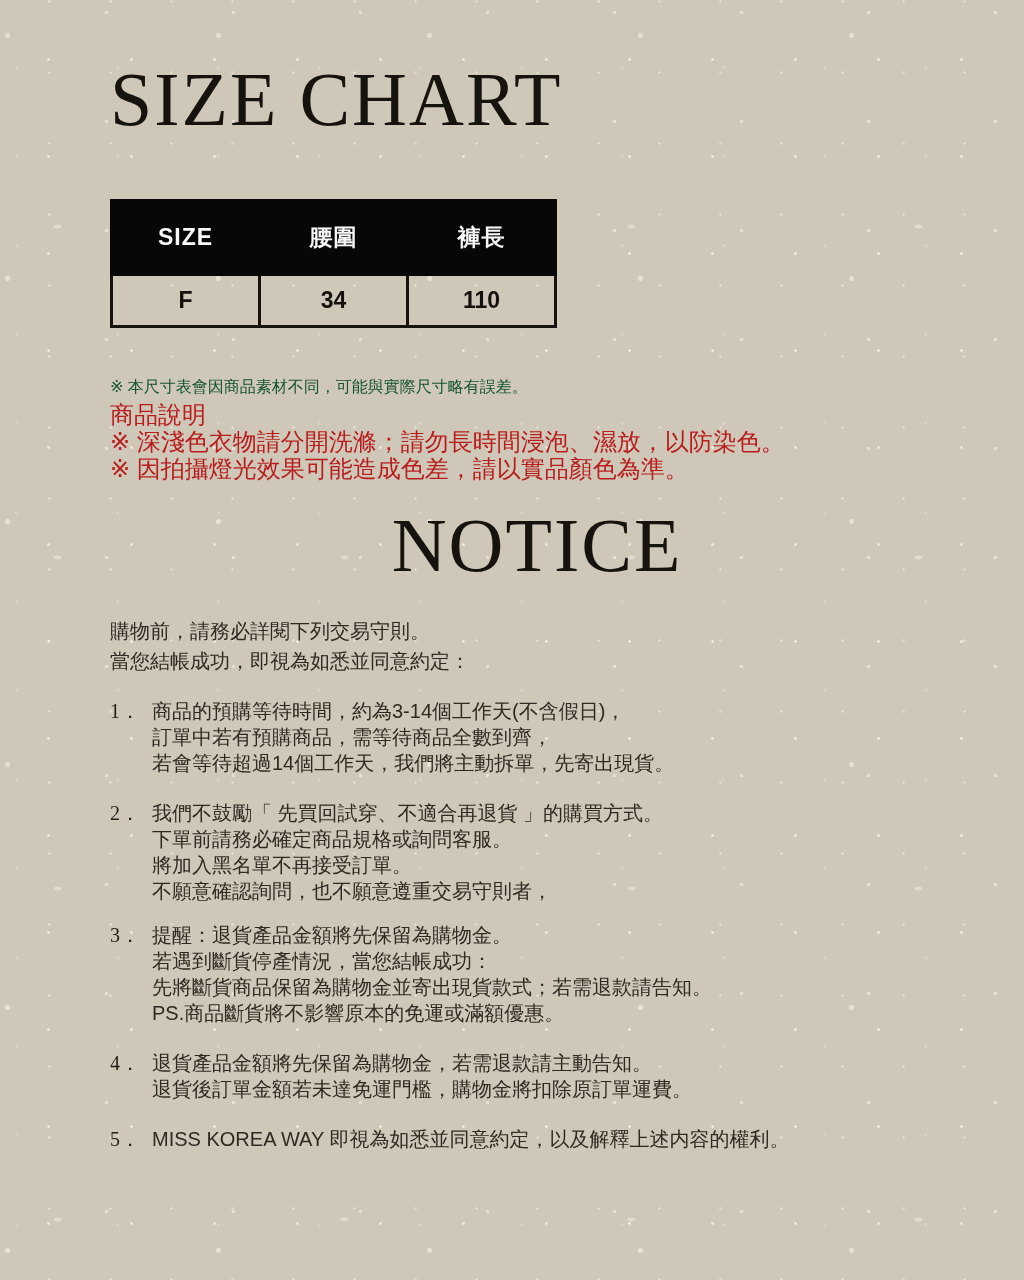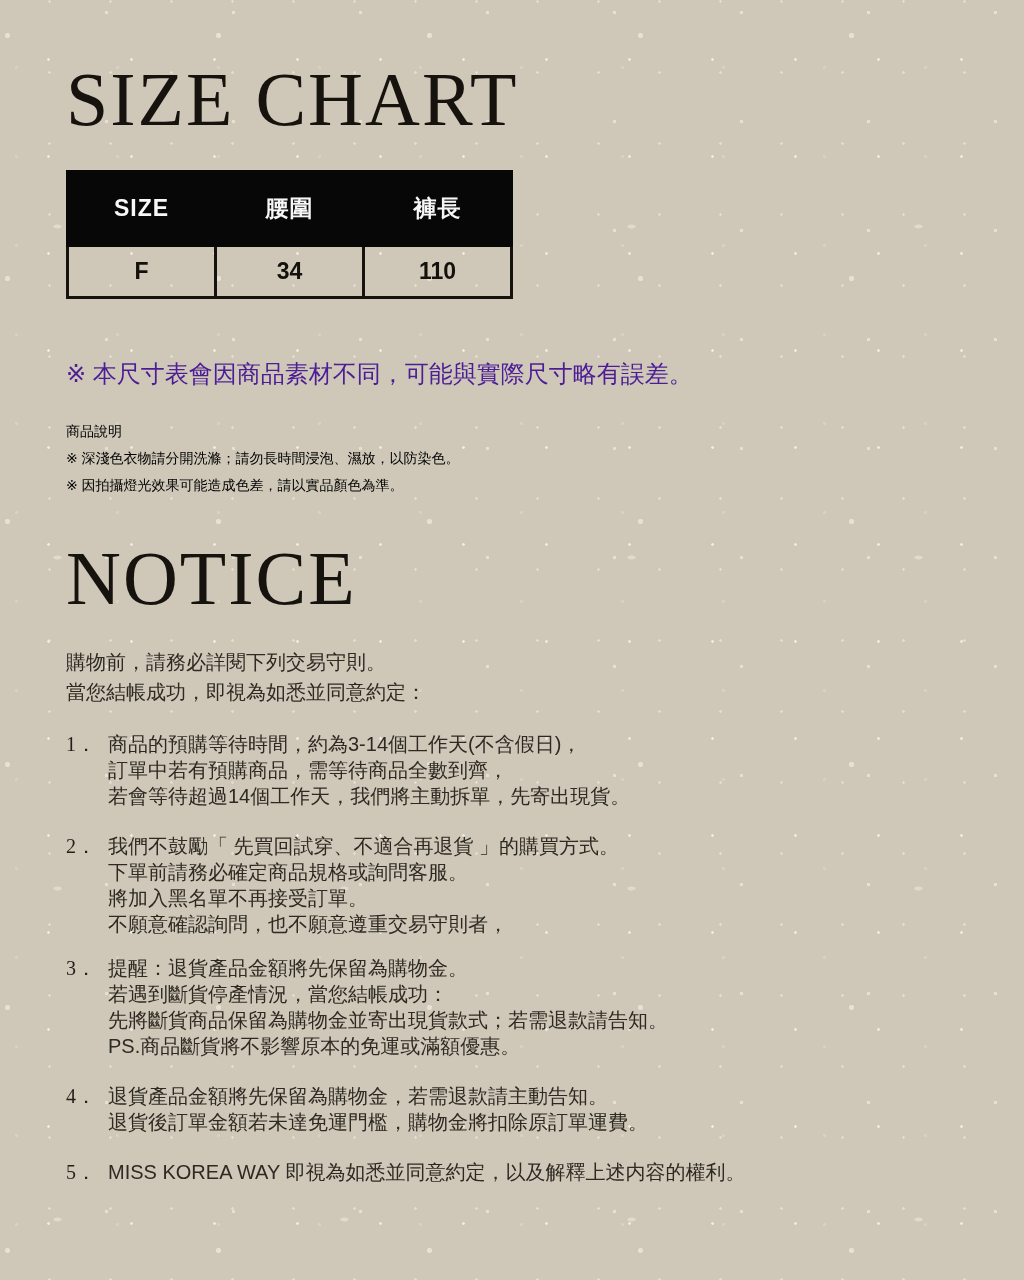--- a/index.html
+++ b/index.html
@@ -20,38 +20,38 @@
     background-image:
       radial-gradient(circle, rgba(246,241,230,0.85) 0 1px, transparent 1.6px),
       radial-gradient(circle, rgba(240,234,221,0.7) 0 1.4px, transparent 2px),
       radial-gradient(circle, rgba(236,230,216,0.75) 0 1px, transparent 1.5px),
       radial-gradient(circle, rgba(250,246,236,0.55) 0 2.2px, transparent 3px),
       radial-gradient(ellipse 6px 3px, rgba(241,236,224,0.5) 0 60%, transparent 75%),
       radial-gradient(circle, rgba(226,219,204,0.55) 0 1.2px, transparent 1.8px);
     background-size: 83px 97px, 127px 109px, 61px 71px, 211px 243px, 287px 331px, 101px 89px;
     background-position: 7px 11px, 43px 67px, 19px 37px, 113px 157px, 201px 61px, 67px 23px;
   }
-  .inner { position:relative; padding-left:66px; padding-right:60px; }
+  .inner { position:relative; padding-left:110px; padding-right:60px; }
 
   .big-title {
     font-family:"Liberation Serif","DejaVu Serif",serif;
     font-weight:400;
     font-size:76px;
     line-height:1.15;
     letter-spacing:2px;
     color:#16130e;
     margin:0;
   }
   .title-size-chart { padding-top:56px; }
-  .title-notice { margin-top:36px; }
+  .title-notice { margin-top:20px;text-align:center; }
 
   table.size-table {
     border-collapse:collapse;
     width:447px;
-    margin-top:27px;
+    margin-top:56px;
     table-layout:fixed;
     text-align:center;
   }
   table.size-table th {
     background:#070707;
     color:#f7f7f7;
     border:3px solid #070707;
     height:69px;
     font-size:23px;
     font-weight:bold;
@@ -59,25 +59,25 @@
   }
   table.size-table td {
     border:3px solid #16130e;
     height:47px;
     font-size:23px;
     font-weight:bold;
     color:#14110c;
     background:transparent;
   }
 
-  .note-block { margin-top:60px; font-size:24px; line-height:29px; color:#4c1d95; }
+  .note-block { margin-top:44px; font-size:16px; line-height:29px; color:#14532d; }
   .note-line { white-space:nowrap; }
-  .product-block { margin-top:30px; font-size:14px; line-height:27px; color:#000000; }
+  .product-block { font-size:24px; line-height:27px; color:#b91c1c; }
 
-  .intro-block { margin-top:26px; font-size:20px; line-height:30px; color:#2e2a22;font-family:Liberation Mono, monospace; }
+  .intro-block { margin-top:26px; font-size:20px; line-height:30px; color:#2e2a22; }
 
   .notice-list { font-size:20px; color:#2e2a22; }
   .notice-item { display:flex; align-items:flex-start; }
   .notice-item .num {
     flex:0 0 42px;
     font-family:"Liberation Serif","DejaVu Serif",serif;
     font-size:20px;
     line-height:26px;
     color:#221f19;
     white-space:nowrap;

